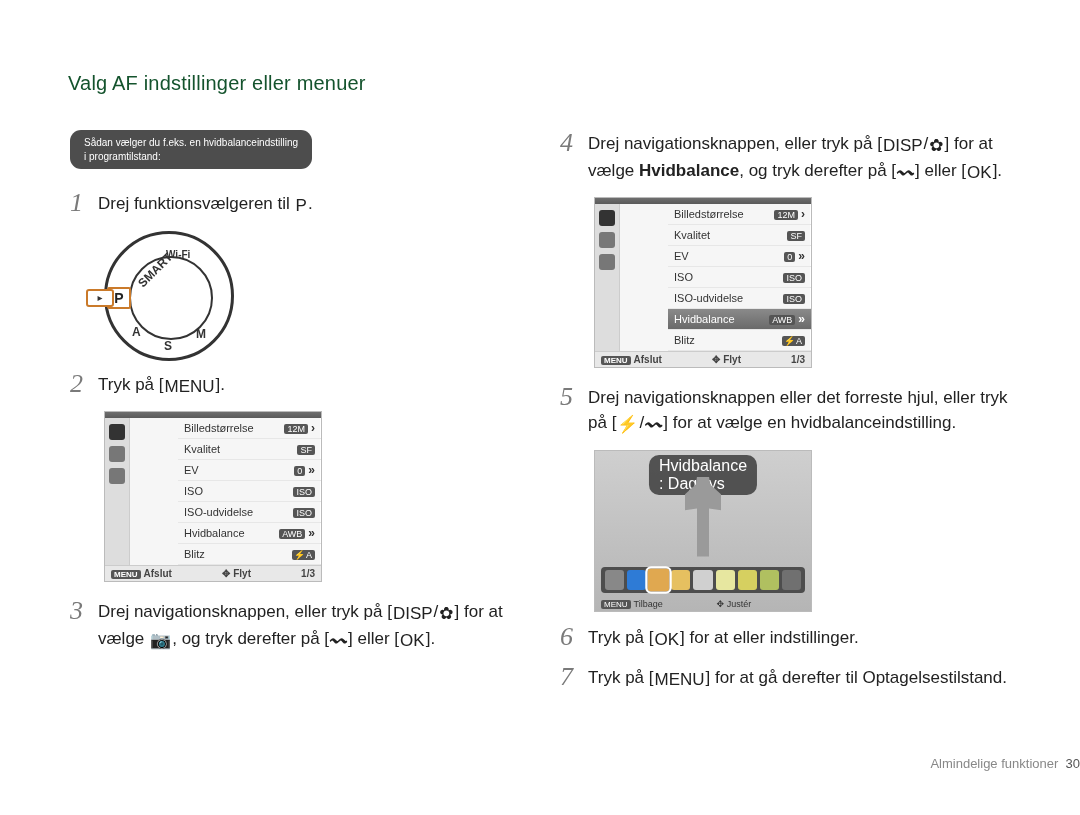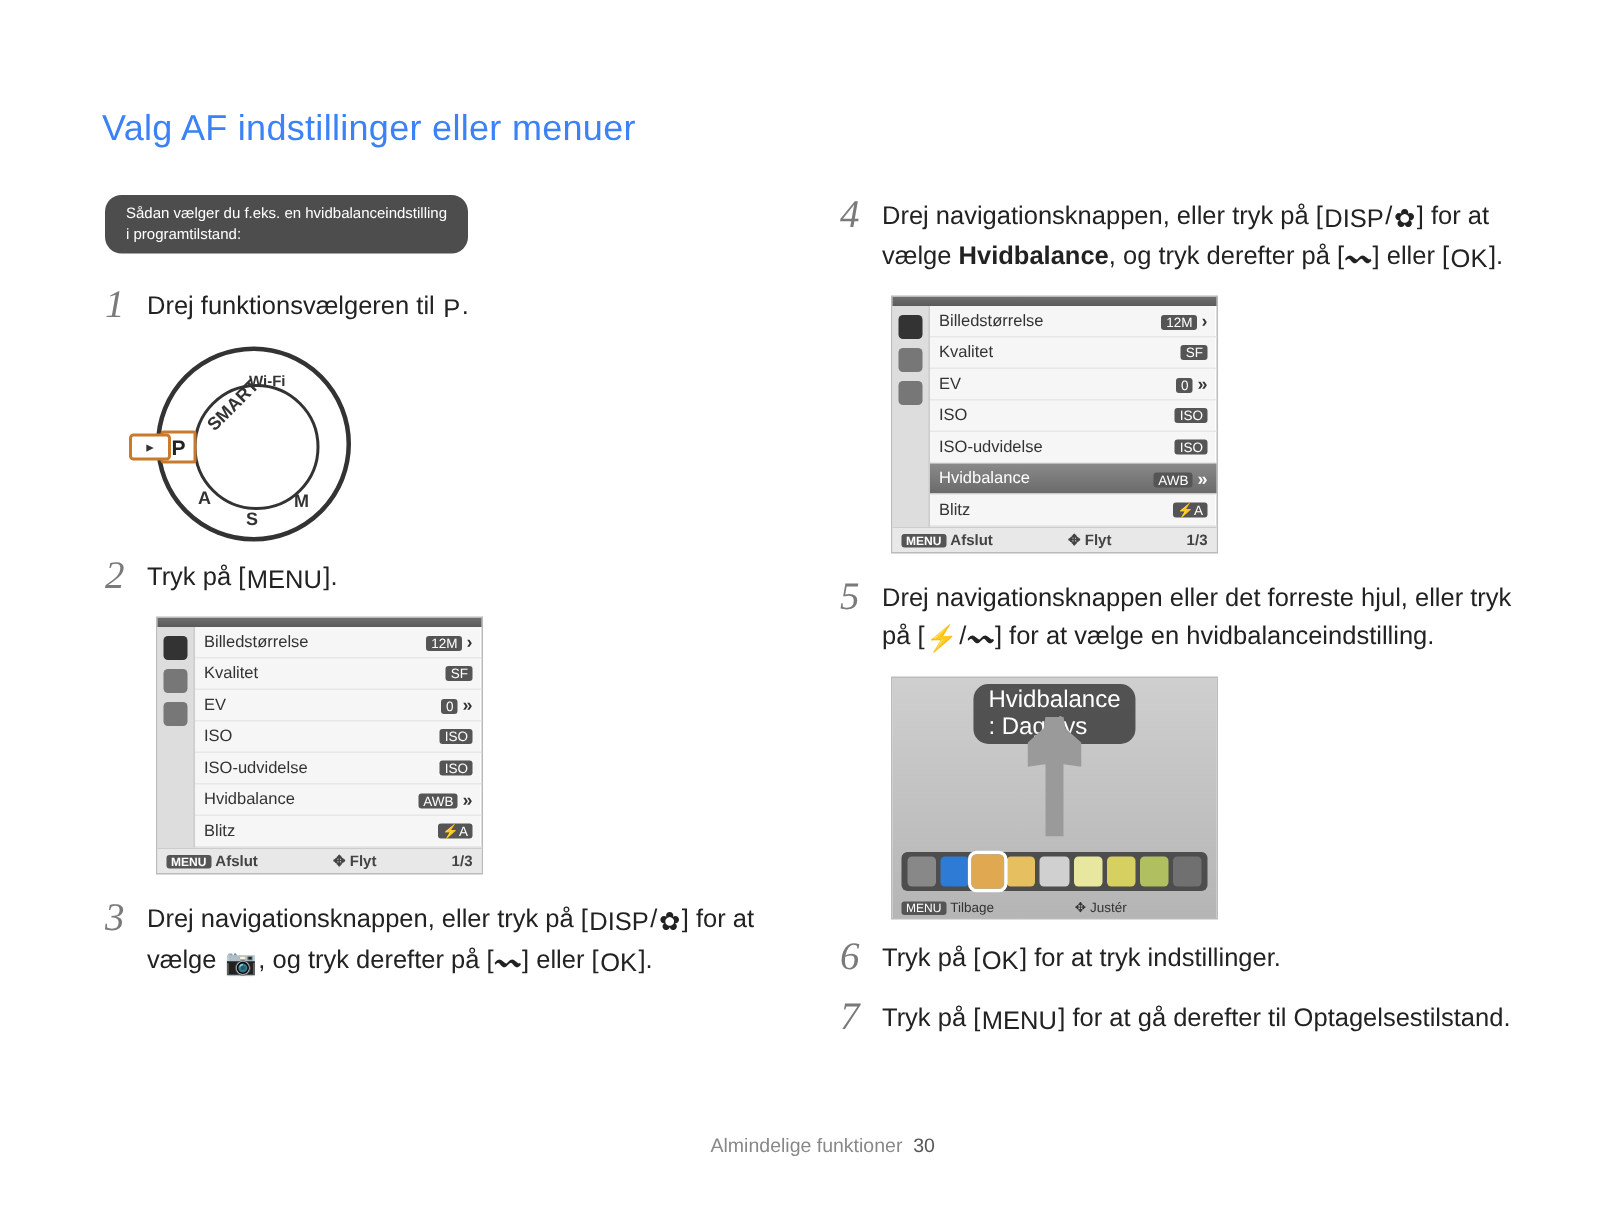--- a/index.html
+++ b/index.html
@@ -15,23 +15,23 @@
   .page {
     width: 1080px;
     height: 815px;
     position: relative;
     font-size: 17px;
   }
   .page-title {
     position: absolute;
     top: 72px;
     left: 68px;
-    font-size: 24px;
+    font-size: 20px;
     font-weight: 300;
-    color: #3b82f6;
+    color: #14532d;
     letter-spacing: 0.2px;
   }
   .intro-pill {
     position: absolute;
     top: 130px;
     left: 70px;
     background: #4d4d4d;
     color: #fff;
     border-radius: 11px;
     padding: 6px 14px 6px 14px;
@@ -160,20 +160,21 @@
     border-right: 1px solid #ccc;
   }
   .cammenu .tabs .tab {
     width: 16px; height: 16px;
     background: #777;
     border-radius: 3px;
   }
   .cammenu .tabs .tab.active { background: #333; }
   .cammenu .body {
     display: flex;
+    gap: 48px;
   }
   .cammenu .list {
     flex: 1;
   }
   .cammenu .row {
     display: flex;
     justify-content: space-between;
     align-items: center;
     padding: 2px 6px;
     border-bottom: 1px solid #e7e7e7;
@@ -265,21 +266,21 @@
     font-size: 9px;
     color: #333;
   }
   .wbscreen .footer .btn {
     background:#555;color:#fff;font-size:8px;padding:0 3px;border-radius:2px;margin-right:3px;
   }
   .page-footer {
     position: absolute;
     bottom: 44px;
     left: 17px; right: 0;
-    text-align: center;
+    text-align: right;
     font-size: 13px;
     color: #888;
   }
   .page-footer .num { color: #555; }
 </style>
 </head>
 <body>
 
 <div class="page">
 
@@ -452,21 +453,21 @@
       <div class="footer">
         <span><span class="btn">MENU</span><span>Tilbage</span></span>
         <span><span>✥</span> <span>Justér</span></span>
         <span></span>
       </div>
     </div>
 
     <div class="step">
       <div class="step-num">6</div>
       <div class="step-body">
-        <span>Tryk på [</span><span class="iconbox">OK</span><span>] for at tryk indstillinger.</span>
+        <span>Tryk på [</span><span class="iconbox">OK</span><span>] for at eller indstillinger.</span>
       </div>
     </div>
 
     <div class="step">
       <div class="step-num">7</div>
       <div class="step-body">
         <span>Tryk på [</span><span class="iconbox">MENU</span><span>] for at gå derefter til Optagelsestilstand.</span>
       </div>
     </div>
 

